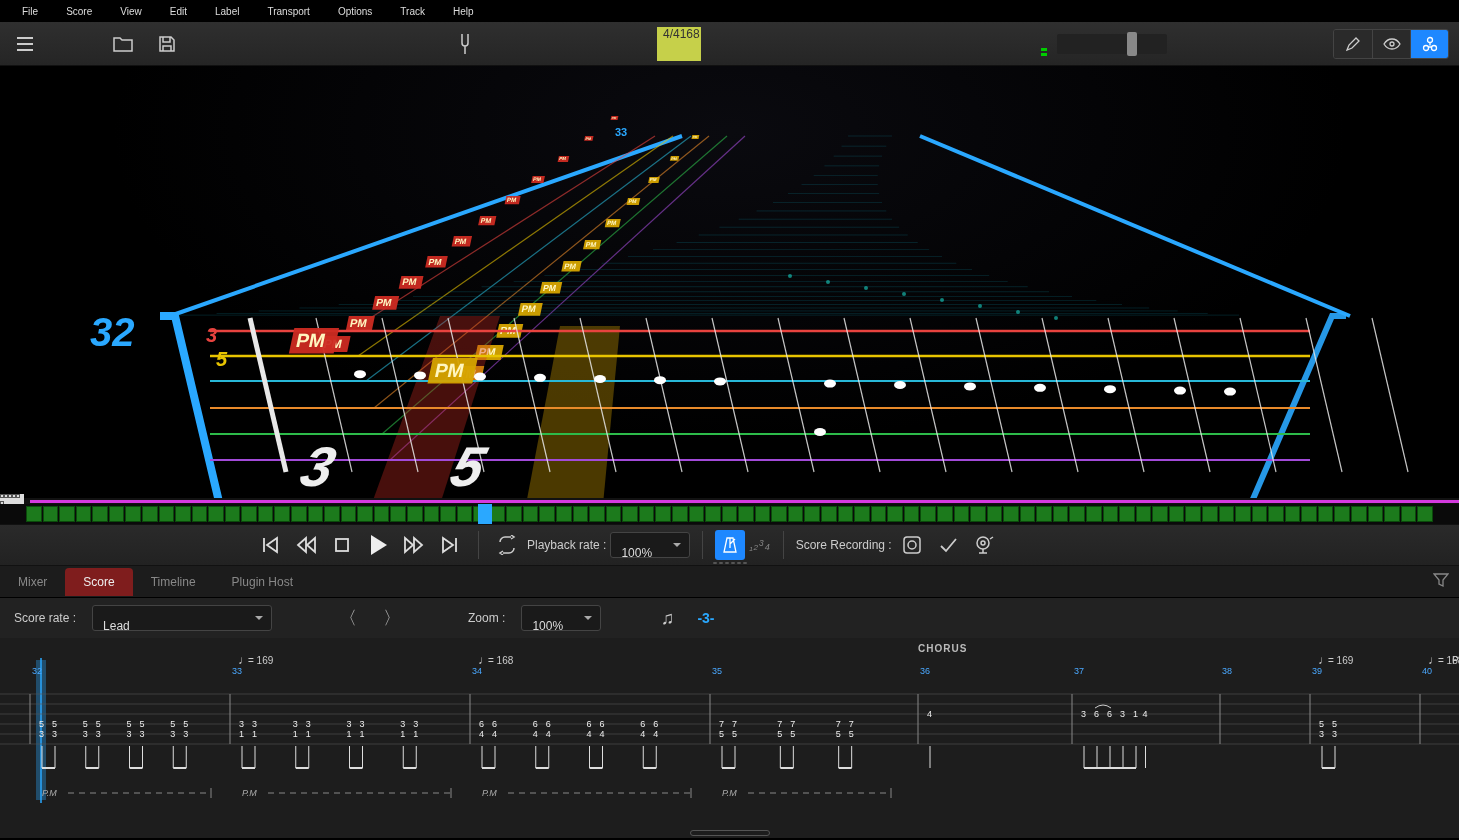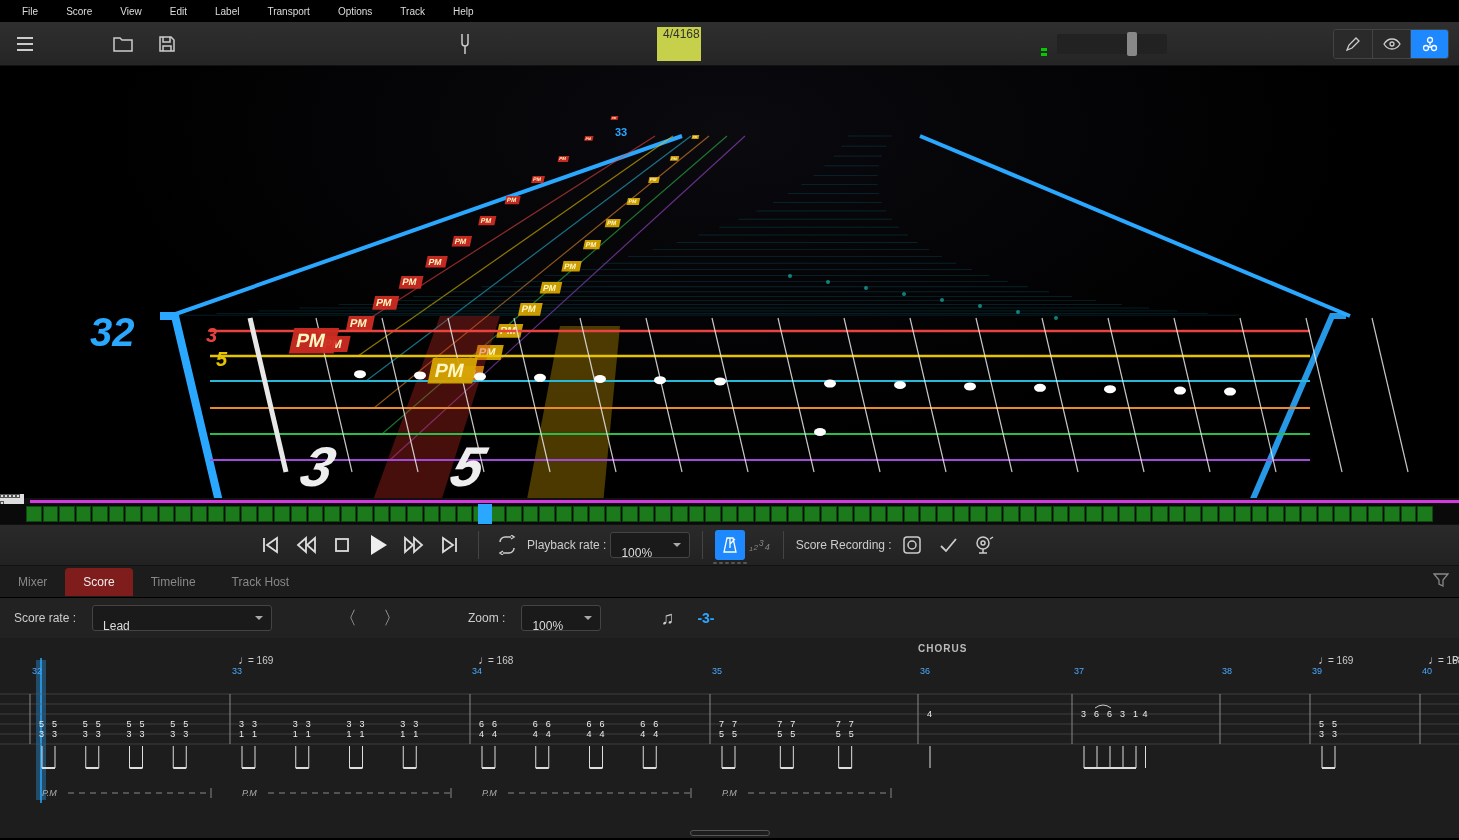--- a/index.html
+++ b/index.html
@@ -531,21 +531,21 @@
       <span></span>
       <span></span>
       <span></span>
     </div>
 </div>
 
 <div class="tabs" id="tabs">
   <div class="tab">Mixer</div>
     <div class="tab active">Score</div>
     <div class="tab">Timeline</div>
-    <div class="tab">Track Host</div>
+    <div class="tab">Plugin Host</div>
     <div class="filter-icon">
     <svg width="16" height="16" viewBox="0 0 16 16">
         <path d="M1 2h14l-5 6v6l-4-2V8z" fill="none" stroke="#888" stroke-width="1.3"></path>
       </svg>
   </div>
 </div>
 
 <div class="score-toolbar">
   <span class="label">Score rate :</span>
   <div class="select" style="min-width:180px">

